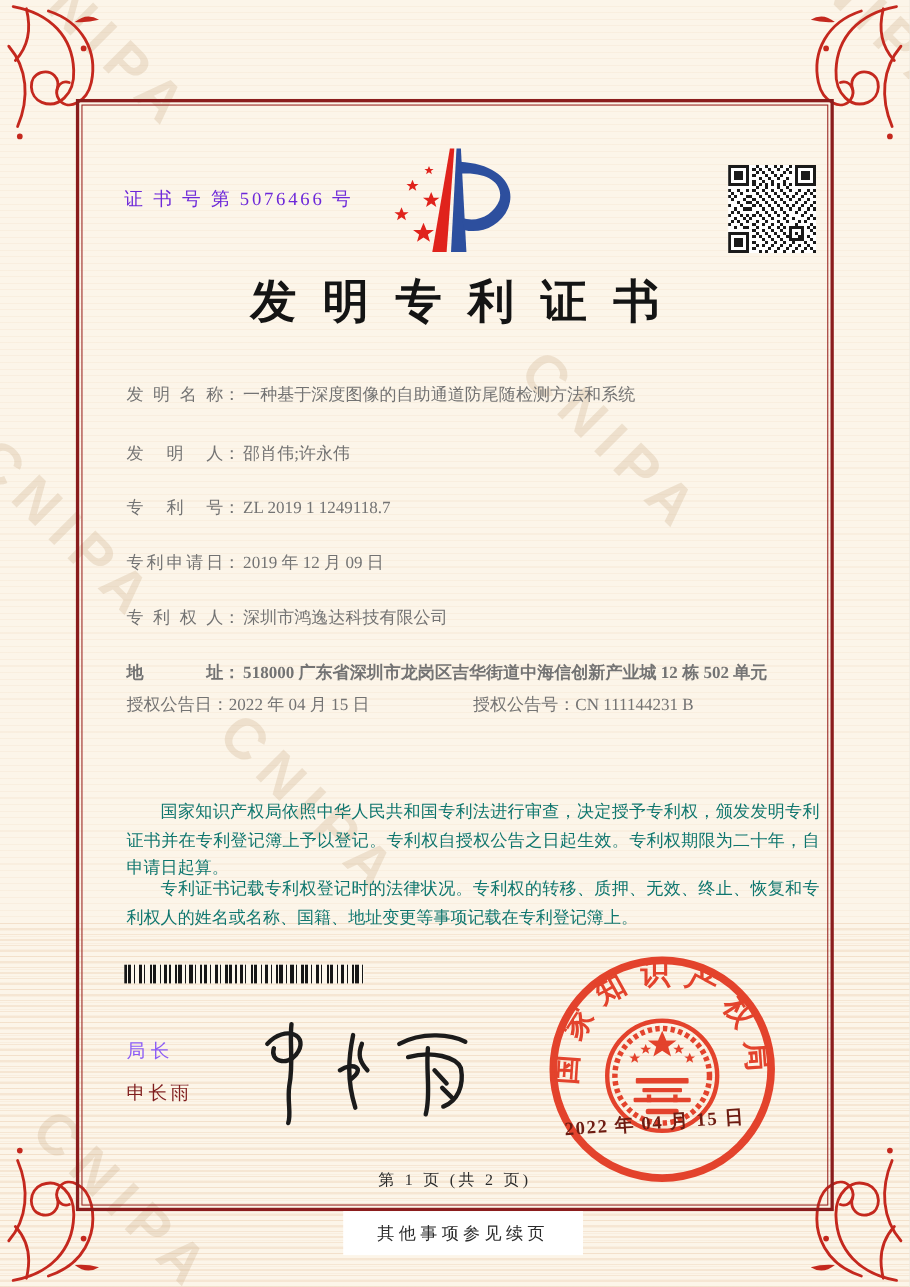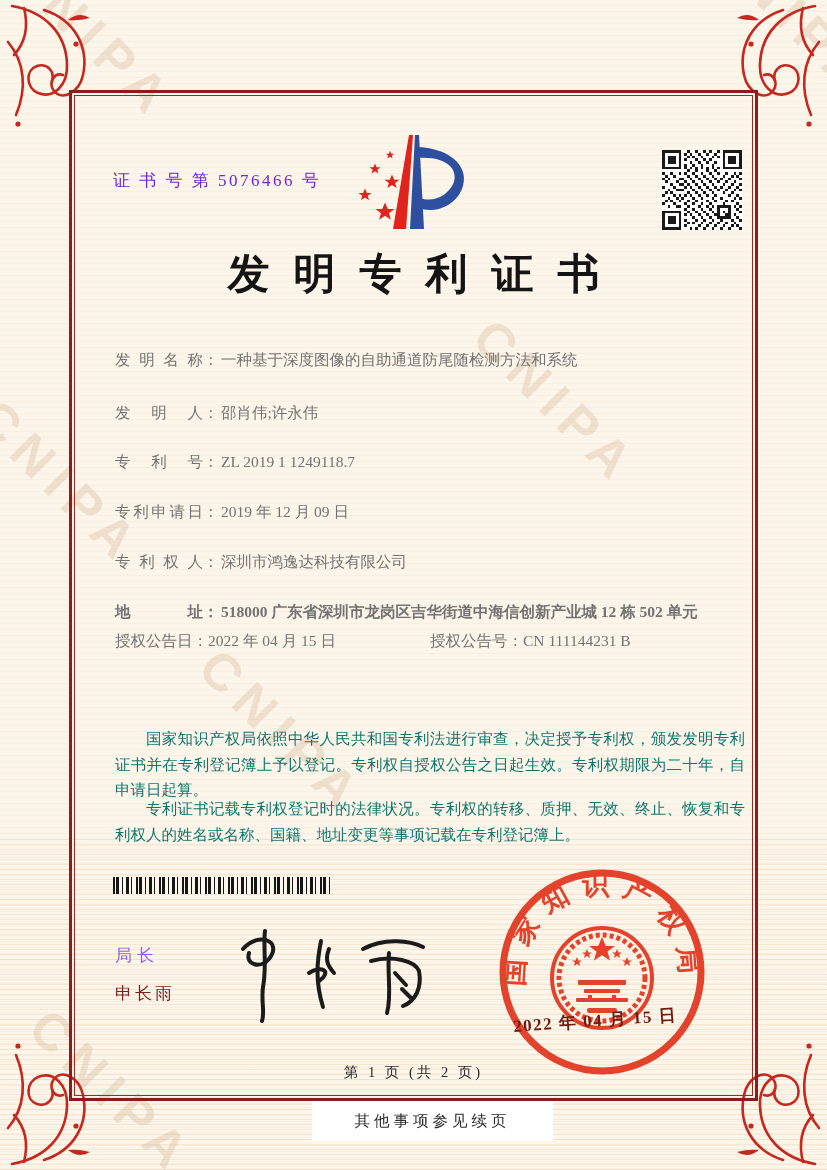--- a/index.html
+++ b/index.html
@@ -39,21 +39,21 @@
   .signer-role { position:absolute; left:115px; top:944px; font-family:"Liberation Sans",sans-serif;
     font-size:17px; letter-spacing:5px; color:#8b5cf6; }
   .signer-name { position:absolute; left:115px; top:982px; font-family:"Liberation Sans",sans-serif;
     font-size:17px; letter-spacing:3px; color:#7f1d1d; }
   .signature { position:absolute; left:225px; top:915px; width:215px; height:115px; }
   .seal { position:absolute; left:492px; top:862px; width:220px; height:220px; opacity:0.93; }
   .seal-date { position:absolute; left:513px; top:1008px; width:200px; font-size:17px;
     letter-spacing:1.5px; color:#6e1c12; transform:rotate(-4deg); font-weight:bold; }
   .page-number { position:absolute; left:0; top:1063px; width:827px; text-align:center;
     font-size:14.5px; letter-spacing:3px; color:#2a2a2a; }
-  .continuation { position:absolute; left:312px; top:1101px; width:241px; height:40px;
+  .continuation { position:absolute; left:312px; top:1101px; width:218px; height:40px;
     background:#ffffff; display:flex; align-items:center; justify-content:center;
     font-size:15.5px; letter-spacing:4px; color:#2a2a2a; z-index:5; }
 </style>
 </head>
 <body>
 
 <div class="page">
 
   <div class="guilloche"></div>
   <div class="guilloche-strong"></div>

